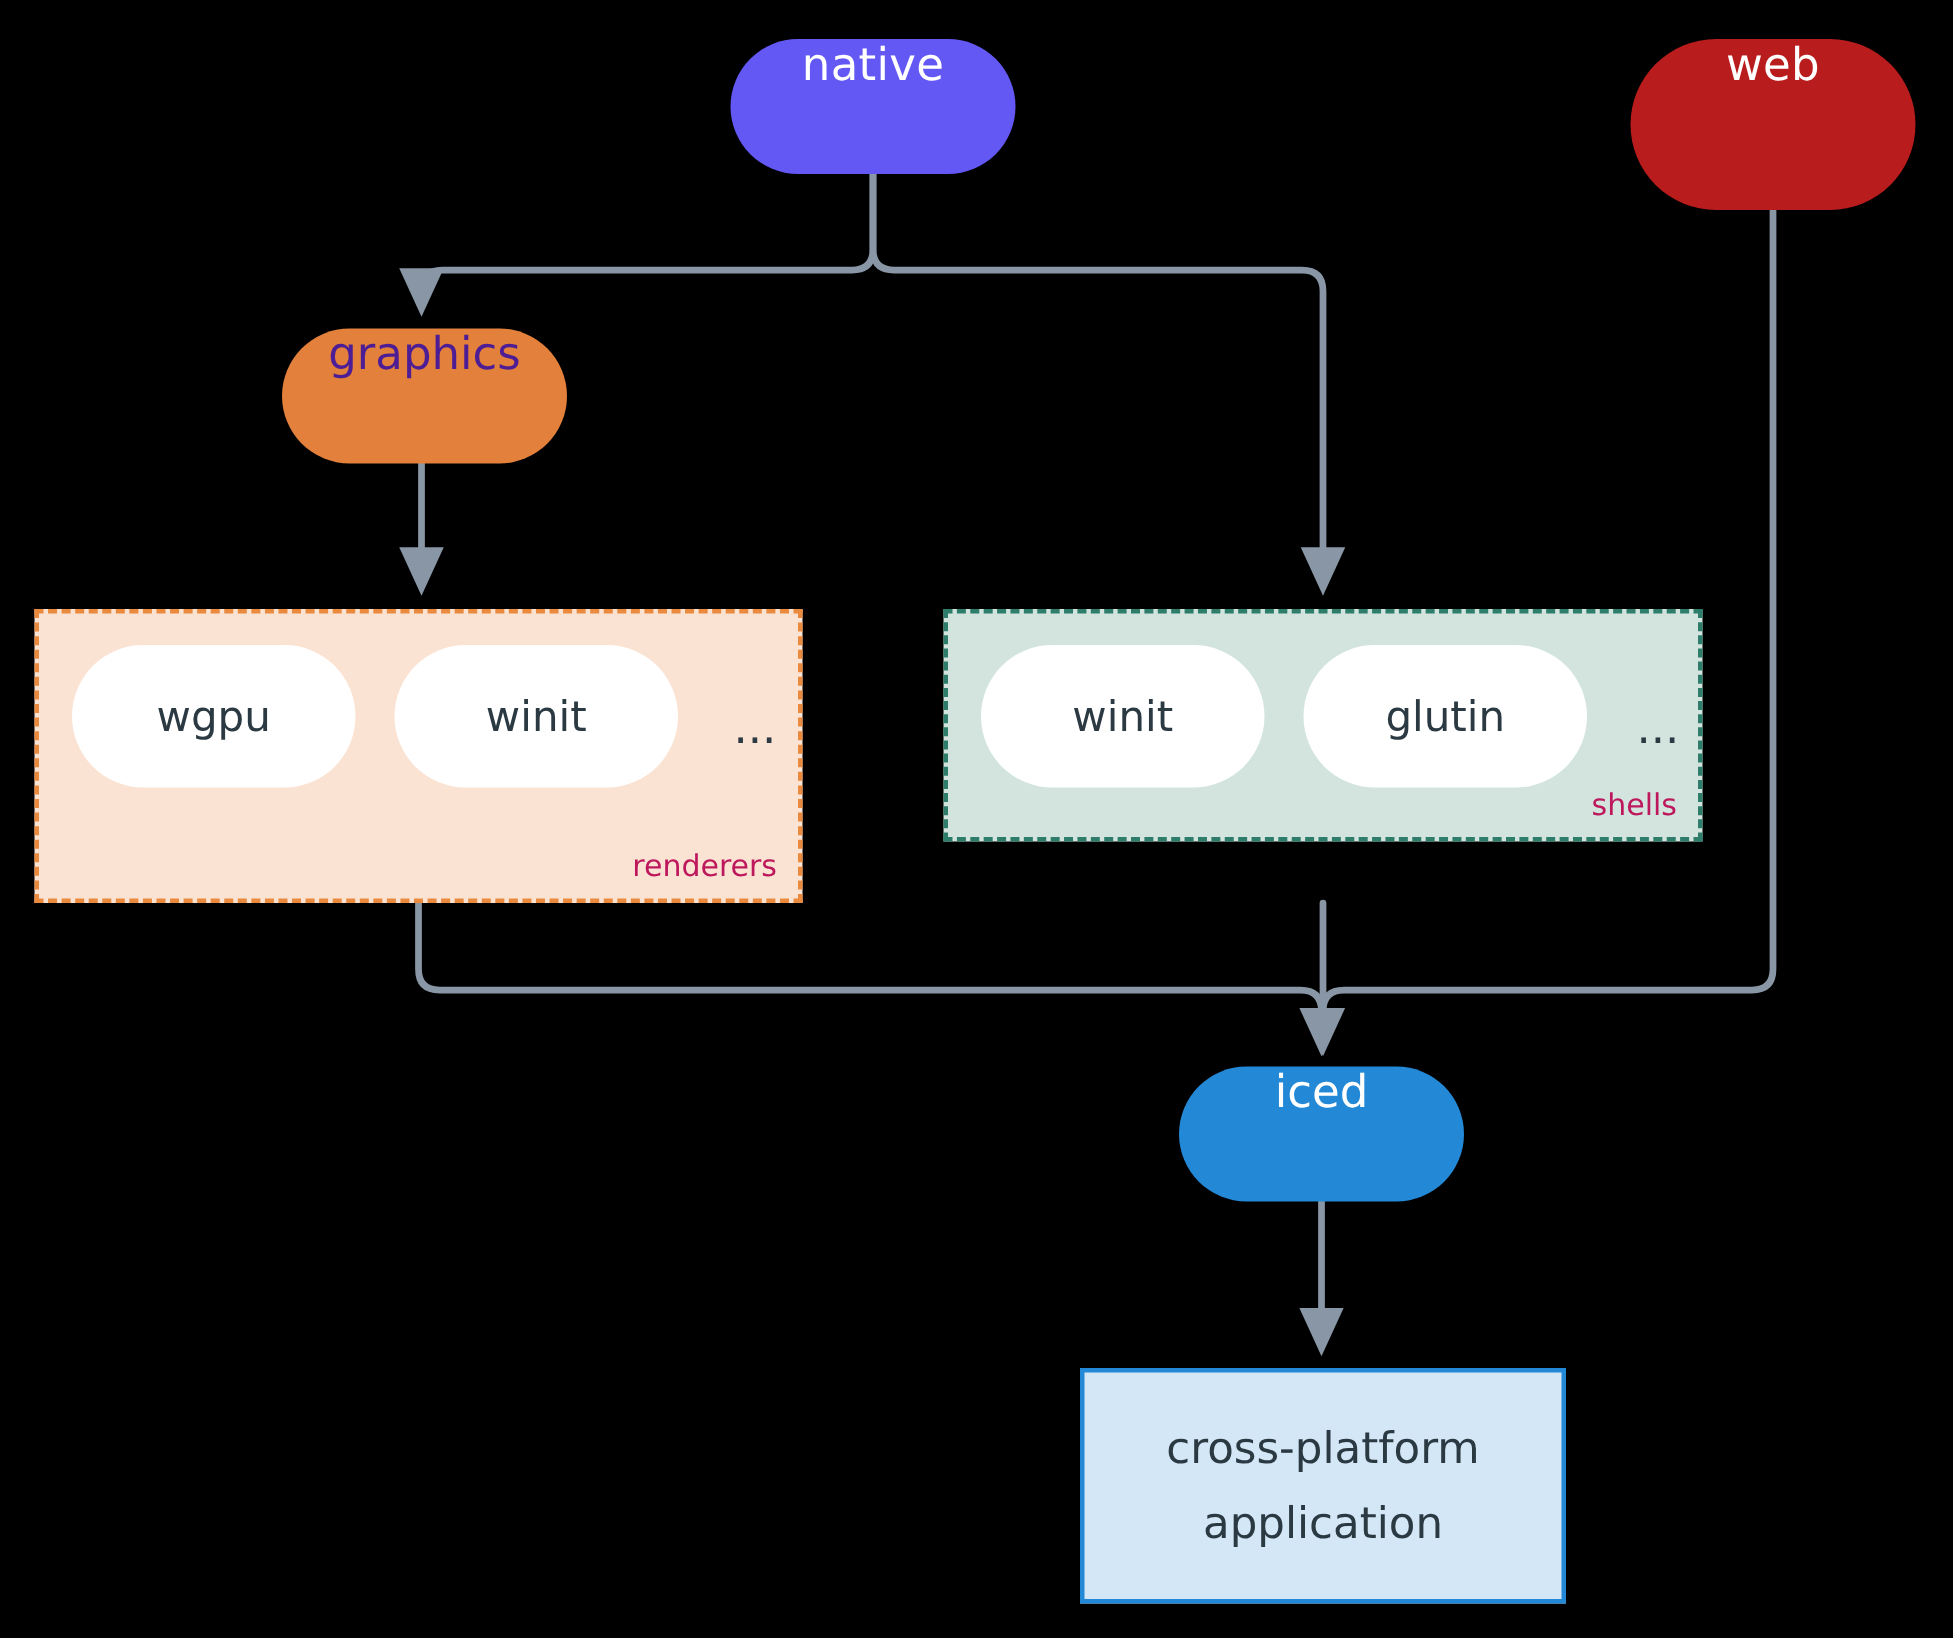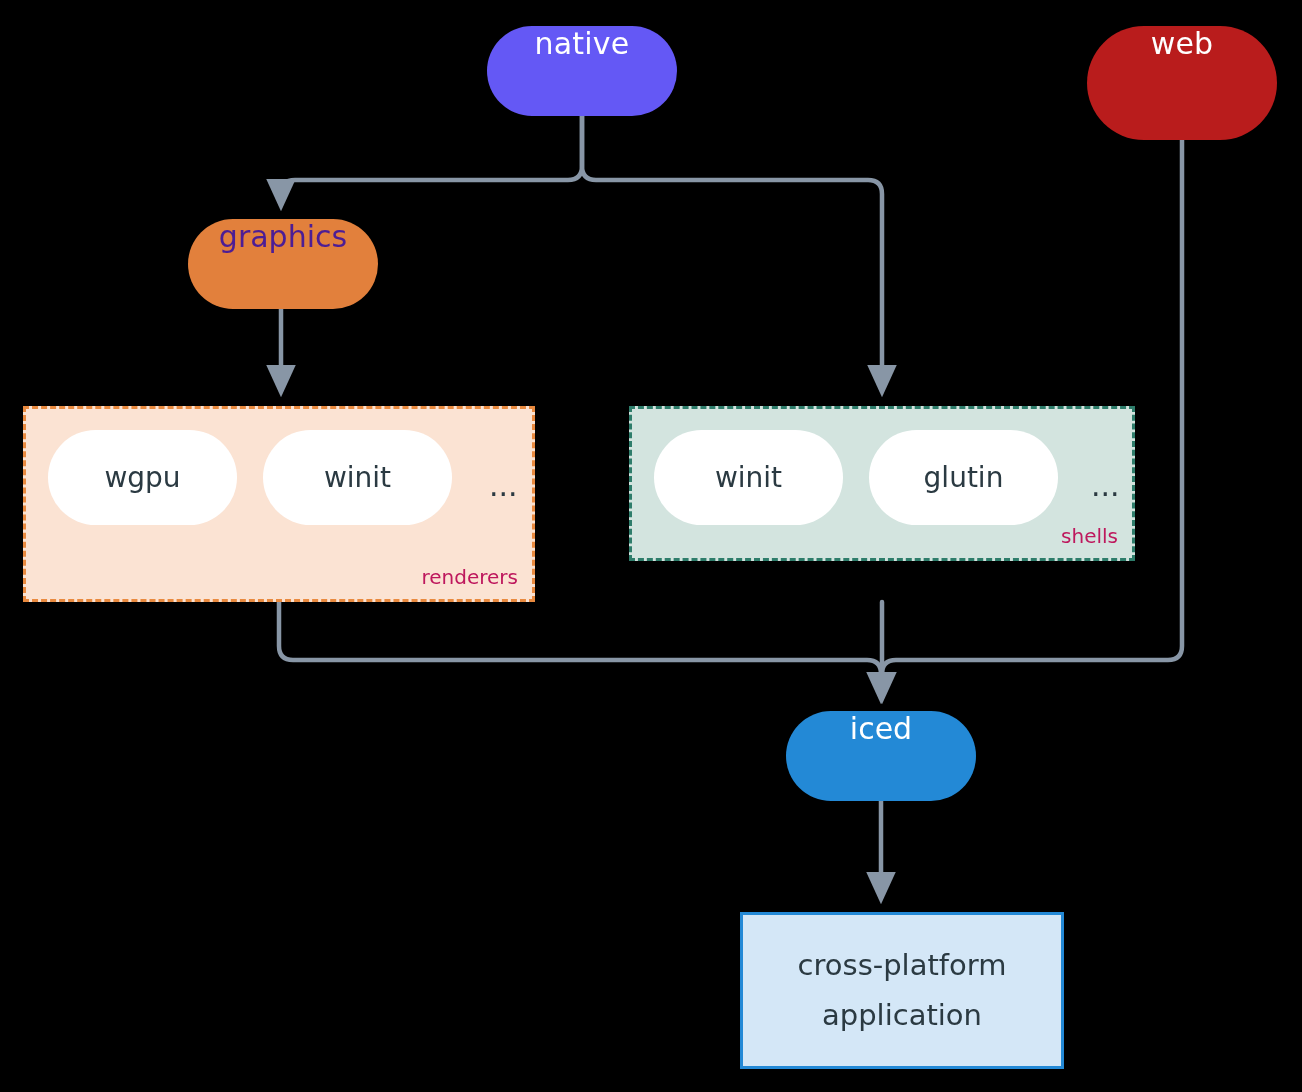--- a/index.html
+++ b/index.html
@@ -104,21 +104,20 @@
 
   
   #node-application {
     left: 720px; top: 912px; width: 324px; height: 157px;
     background: #D4E7F7;
     border: 3px solid #2389D6;
     color: #2B3A42;
     font-size: 29px;
     line-height: 1.72;
     flex-direction: column;
-    margin-left: 20px;
   }
 </style>
 </head>
 <body>
 
 <div id="canvas">
 
   <svg class="edges" viewBox="0 0 1302 1092" xmlns="http://www.w3.org/2000/svg">
     <defs>
       <marker id="arrowhead" markerWidth="9" markerHeight="9" refX="5.6" refY="4" orient="auto" markerUnits="strokeWidth">

